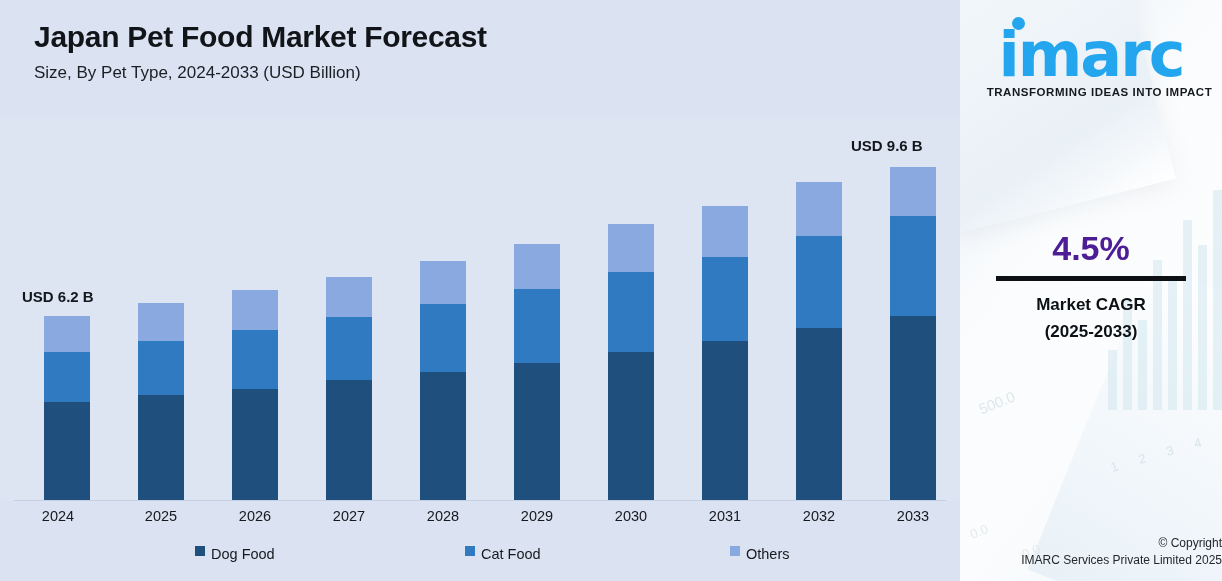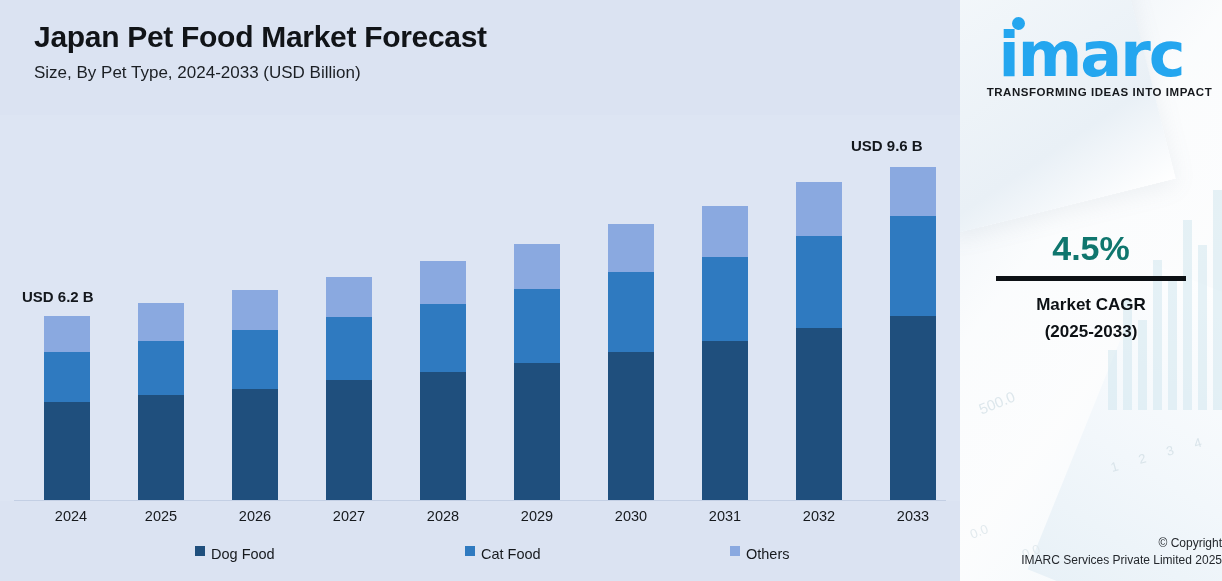--- a/index.html
+++ b/index.html
@@ -138,21 +138,21 @@
     background: #24a6ef;
   }
   .logo-tag {
     font-size: 11.5px; font-weight: bold; color: #16191d;
     letter-spacing: 0.55px; margin-top: -2px;
     font-family: "Liberation Sans", sans-serif;
     padding-left: 17px;
   }
 
   .cagr-wrap { position: absolute; left: 0; top: 228px; width: 262px; text-align: center; }
-  .cagr-value { font-size: 34px; font-weight: bold; color: #0f766e; line-height: 40px; }
+  .cagr-value { font-size: 34px; font-weight: bold; color: #4c1d95; line-height: 40px; }
   .cagr-rule { width: 190px; height: 5px; background: #0d1115; margin: 8px auto 10px auto; }
   .cagr-label { font-size: 17px; font-weight: bold; color: #0d1115; line-height: 27px; }
 
   .copyright {
     position: absolute; left: 0; bottom: 12px; width: 262px;
     text-align: right; font-size: 12px; color: #24282d; line-height: 17px;
   }
 </style>
 </head>
 <body>
@@ -219,21 +219,21 @@
           <div class="seg seg-others" style="height: 48.5625px; background: rgb(138, 169, 224);"></div>
           <div class="seg seg-cat" style="height: 100.594px; background: rgb(47, 122, 192);"></div>
           <div class="seg seg-dog" style="height: 183.844px; background: rgb(31, 79, 125);"></div>
         </div>
       </div>
 
     <div class="value-label" id="label-start" style="left: 22px; top: 287.974px;">USD 6.2 B</div>
     <div class="value-label" id="label-end" style="left: 851px; top: 137px;">USD 9.6 B</div>
 
     <div class="xlabels" id="xlabels">
-        <div class="xlabel" style="left: 24px;">2024</div>
+        <div class="xlabel" style="left: 11px;">2024</div>
         <div class="xlabel" style="left: 114px;">2025</div>
         <div class="xlabel" style="left: 208px;">2026</div>
         <div class="xlabel" style="left: 302px;">2027</div>
         <div class="xlabel" style="left: 396px;">2028</div>
         <div class="xlabel" style="left: 490px;">2029</div>
         <div class="xlabel" style="left: 584px;">2030</div>
         <div class="xlabel" style="left: 678px;">2031</div>
         <div class="xlabel" style="left: 772px;">2032</div>
         <div class="xlabel" style="left: 866px;">2033</div>
       </div>

